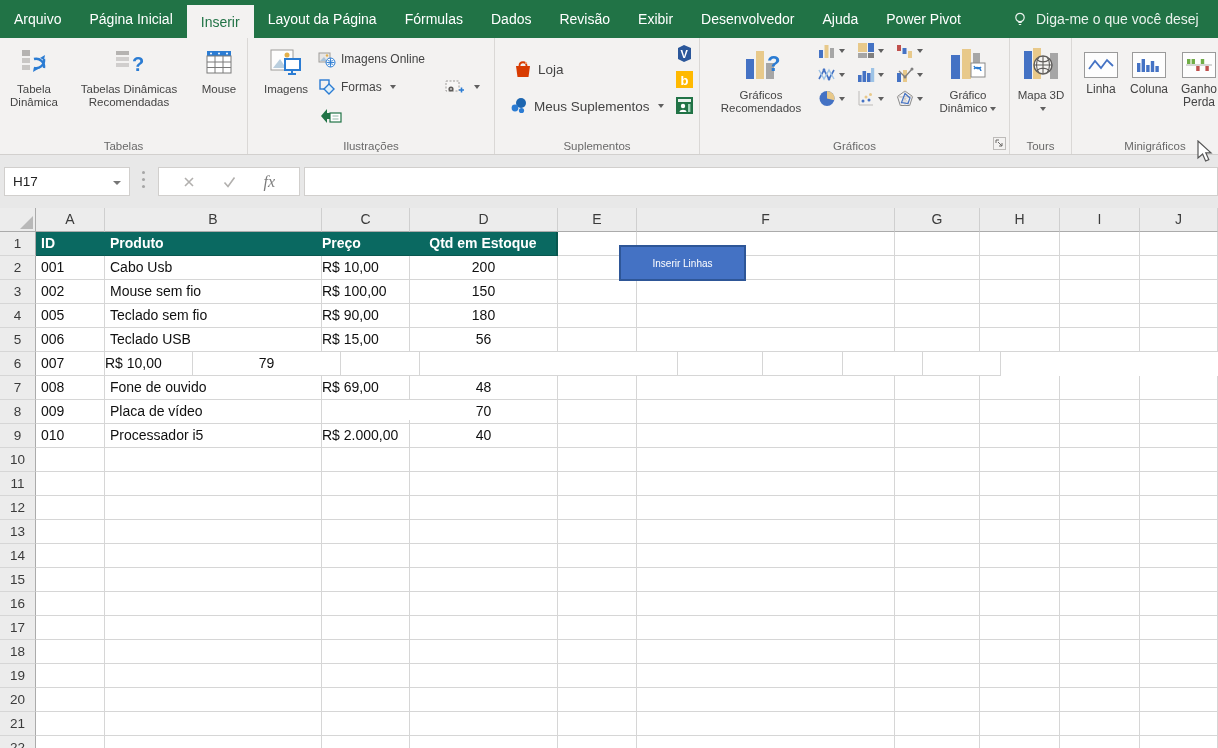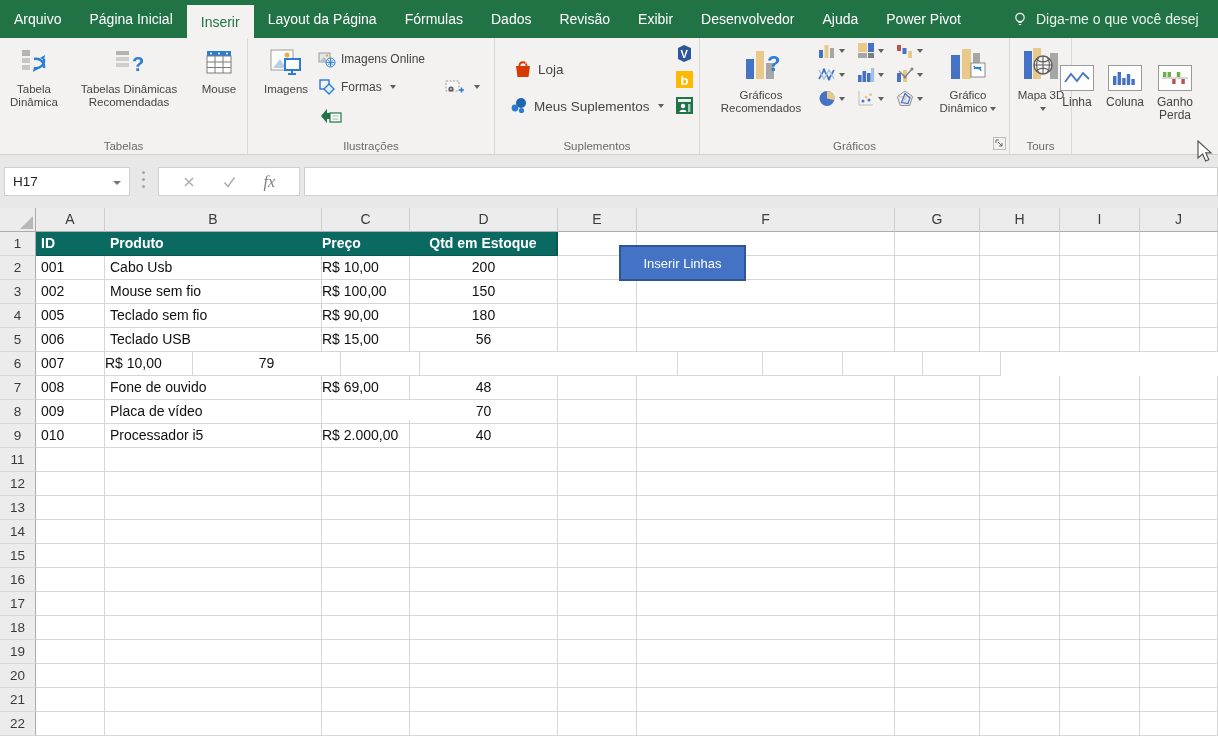--- a/index.html
+++ b/index.html
@@ -43,21 +43,21 @@
   .colhdr { height:24px; background:#ececec; border-right:1px solid #cfcfcf; border-bottom:1px solid #ababab; text-align:center; line-height:23px; font-size:14px; color:#3b3b3b; }
   .grow { display:flex; height:24px; }
   .rownum { width:36px; background:#ececec; border-right:1px solid #ababab; border-bottom:1px solid #d6d6d6; text-align:center; line-height:23px; font-size:13.5px; color:#3b3b3b; }
   .cell { border-right:1px solid #d6d6d6; border-bottom:1px solid #d6d6d6; font-size:14px; color:#101010; line-height:23px; white-space:nowrap; overflow:hidden; }
   .cell.al { padding-left:5px; text-align:left; }
   .cell.ar { padding-right:10px; }
   .cell.ac { text-align:center; }
   .cell.teal { background:#0a6961; color:#fff; font-weight:bold; border-right-color:#0a6961; border-bottom-color:#09574f; }
   .cell.teal-end { border-right:2px solid #09574f; }
   
-  .insert-btn { position:absolute; left:619px; top:245px; width:127px; height:36px; background:#4472c4; border:2px solid #2e5697; color:#fff; font-size:13px; display:flex; align-items:center; justify-content:center; font-family:"Liberation Sans",sans-serif; cursor:pointer; }
+  .insert-btn { position:absolute; left:619px; top:245px; width:127px; height:36px; background:#4472c4; border:2px solid #2e5697; color:#fff; font-size:10px; display:flex; align-items:center; justify-content:center; font-family:"Liberation Sans",sans-serif; cursor:pointer; }
   .cursor { position:absolute; left:1196px; top:140px; pointer-events:none; }
 </style>
 </head>
 <body>
 
 <div id="app">
 
   <div class="tabbar">
     <div class="tab">Arquivo</div>
     <div class="tab">Página Inicial</div>
@@ -338,21 +338,21 @@
               <rect x="29" y="8" width="8" height="26" fill="#a6a6a6"></rect>
               <circle cx="22" cy="20" r="9" fill="#f5f4f2" stroke="#5f5d5b" stroke-width="1.4"></circle>
               <path d="M13 20h18M22 11v18M15.5 14.5c4 3 9 3 13 0M15.5 25.5c4-3 9-3 13 0M18 12a14 14 0 0 0 0 16M26 12a14 14 0 0 1 0 16" stroke="#5f5d5b" fill="none" stroke-width="1.1"></path>
             </svg>
         </span>
         <span><span>Mapa 3D</span><span class="caret"></span></span>
       </div>
       <div class="glabel">Tours</div>
     </div>
 
-    <div class="rgroup" style="left:1048px;width:146px;border-right:none;margin-top:13px;">
+    <div class="rgroup" style="left:1072px;width:146px;border-right:none;">
       <div class="bigbtn" style="left:8px;top:12px;width:42px;">
         <span class="ic" style="height:30px;">
           <span class="sparkbox">
               <svg width="28" height="18" viewBox="0 0 28 18">
                 <path d="M2 13l6-8 6 7 6-8 6 6" fill="none" stroke="#4472c4" stroke-width="1.8"></path>
               </svg>
             </span>
         </span>
         <span style="font-size:12px;">Linha</span>
       </div>
@@ -533,20 +533,33 @@
         <div class="cell ar" style="width: 88px;">R$ 2.000,00</div>
         <div class="cell ac" style="width: 148px;">40</div>
         <div class="cell" style="width: 79px;"></div>
         <div class="cell" style="width: 258px;"></div>
         <div class="cell" style="width: 85px;"></div>
         <div class="cell" style="width: 80px;"></div>
         <div class="cell" style="width: 80px;"></div>
         <div class="cell" style="width: 78px;"></div>
       </div>
       <div class="grow">
+        <div class="rownum">10</div>
+        <div class="cell" style="width: 69px;"></div>
+        <div class="cell" style="width: 217px;"></div>
+        <div class="cell" style="width: 88px;"></div>
+        <div class="cell" style="width: 148px;"></div>
+        <div class="cell" style="width: 79px;"></div>
+        <div class="cell" style="width: 258px;"></div>
+        <div class="cell" style="width: 85px;"></div>
+        <div class="cell" style="width: 80px;"></div>
+        <div class="cell" style="width: 80px;"></div>
+        <div class="cell" style="width: 78px;"></div>
+      </div>
+      <div class="grow">
         <div class="rownum">11</div>
         <div class="cell" style="width: 69px;"></div>
         <div class="cell" style="width: 217px;"></div>
         <div class="cell" style="width: 88px;"></div>
         <div class="cell" style="width: 148px;"></div>
         <div class="cell" style="width: 79px;"></div>
         <div class="cell" style="width: 258px;"></div>
         <div class="cell" style="width: 85px;"></div>
         <div class="cell" style="width: 80px;"></div>
         <div class="cell" style="width: 80px;"></div>

